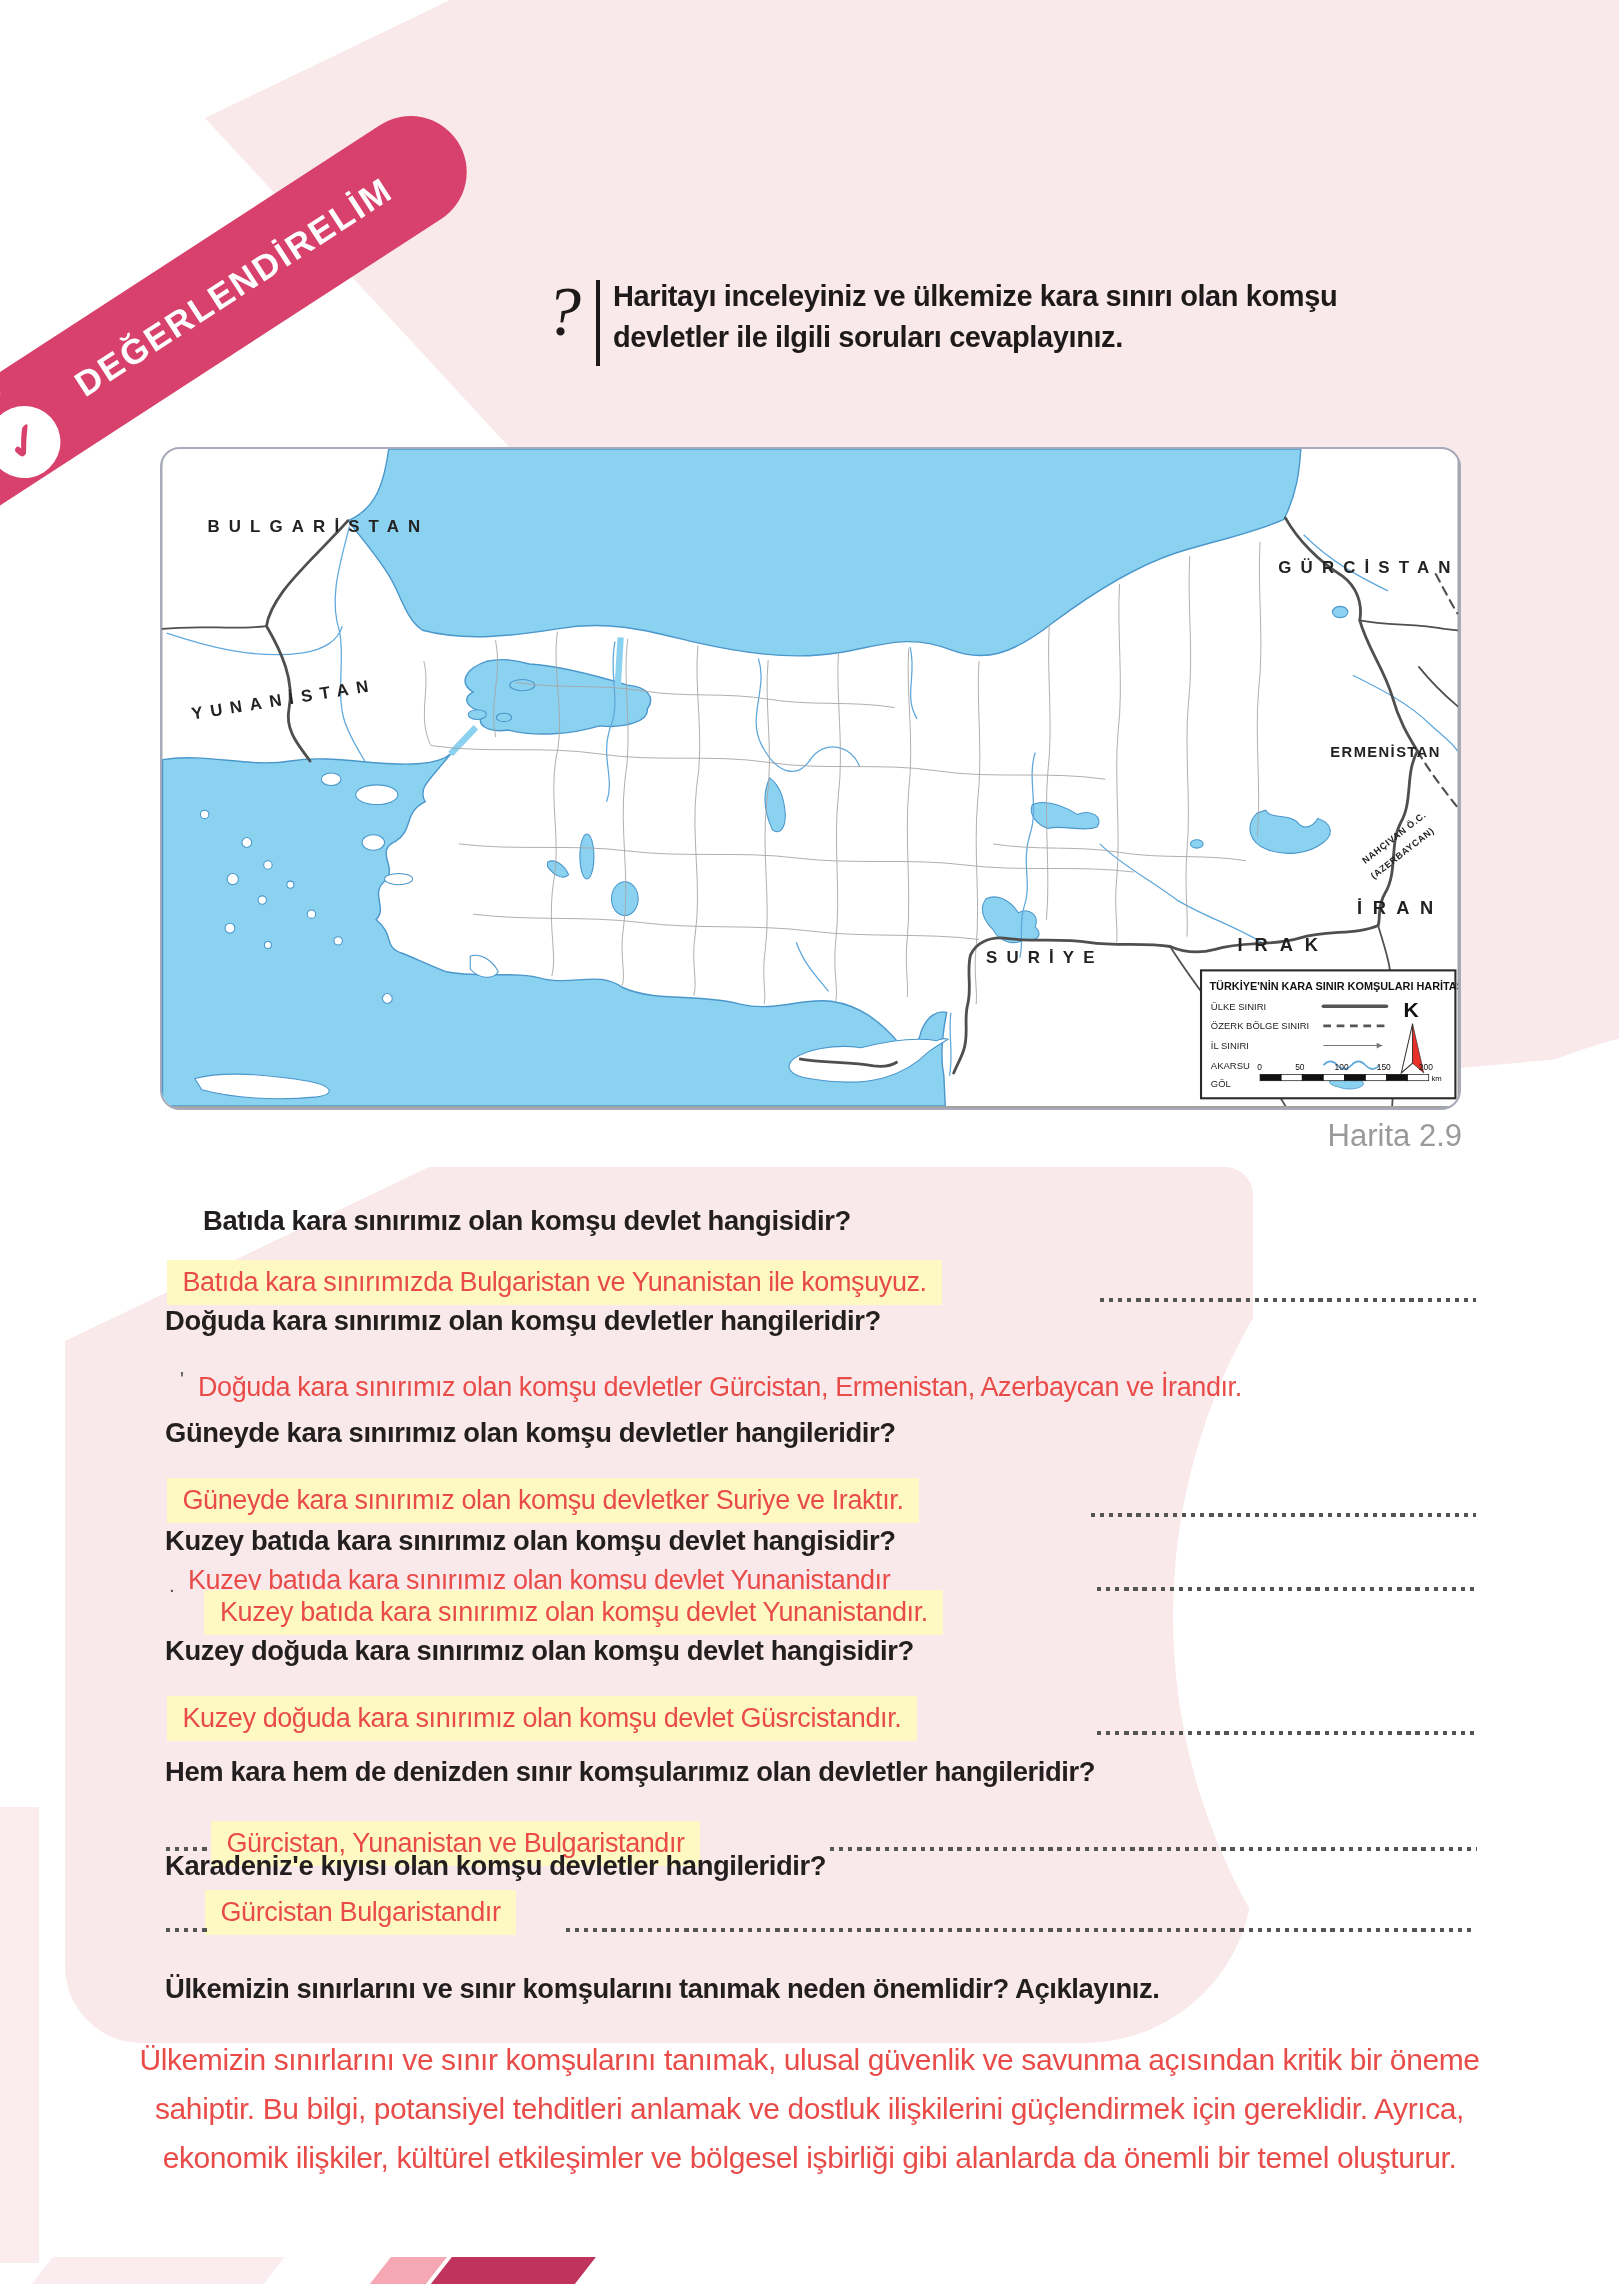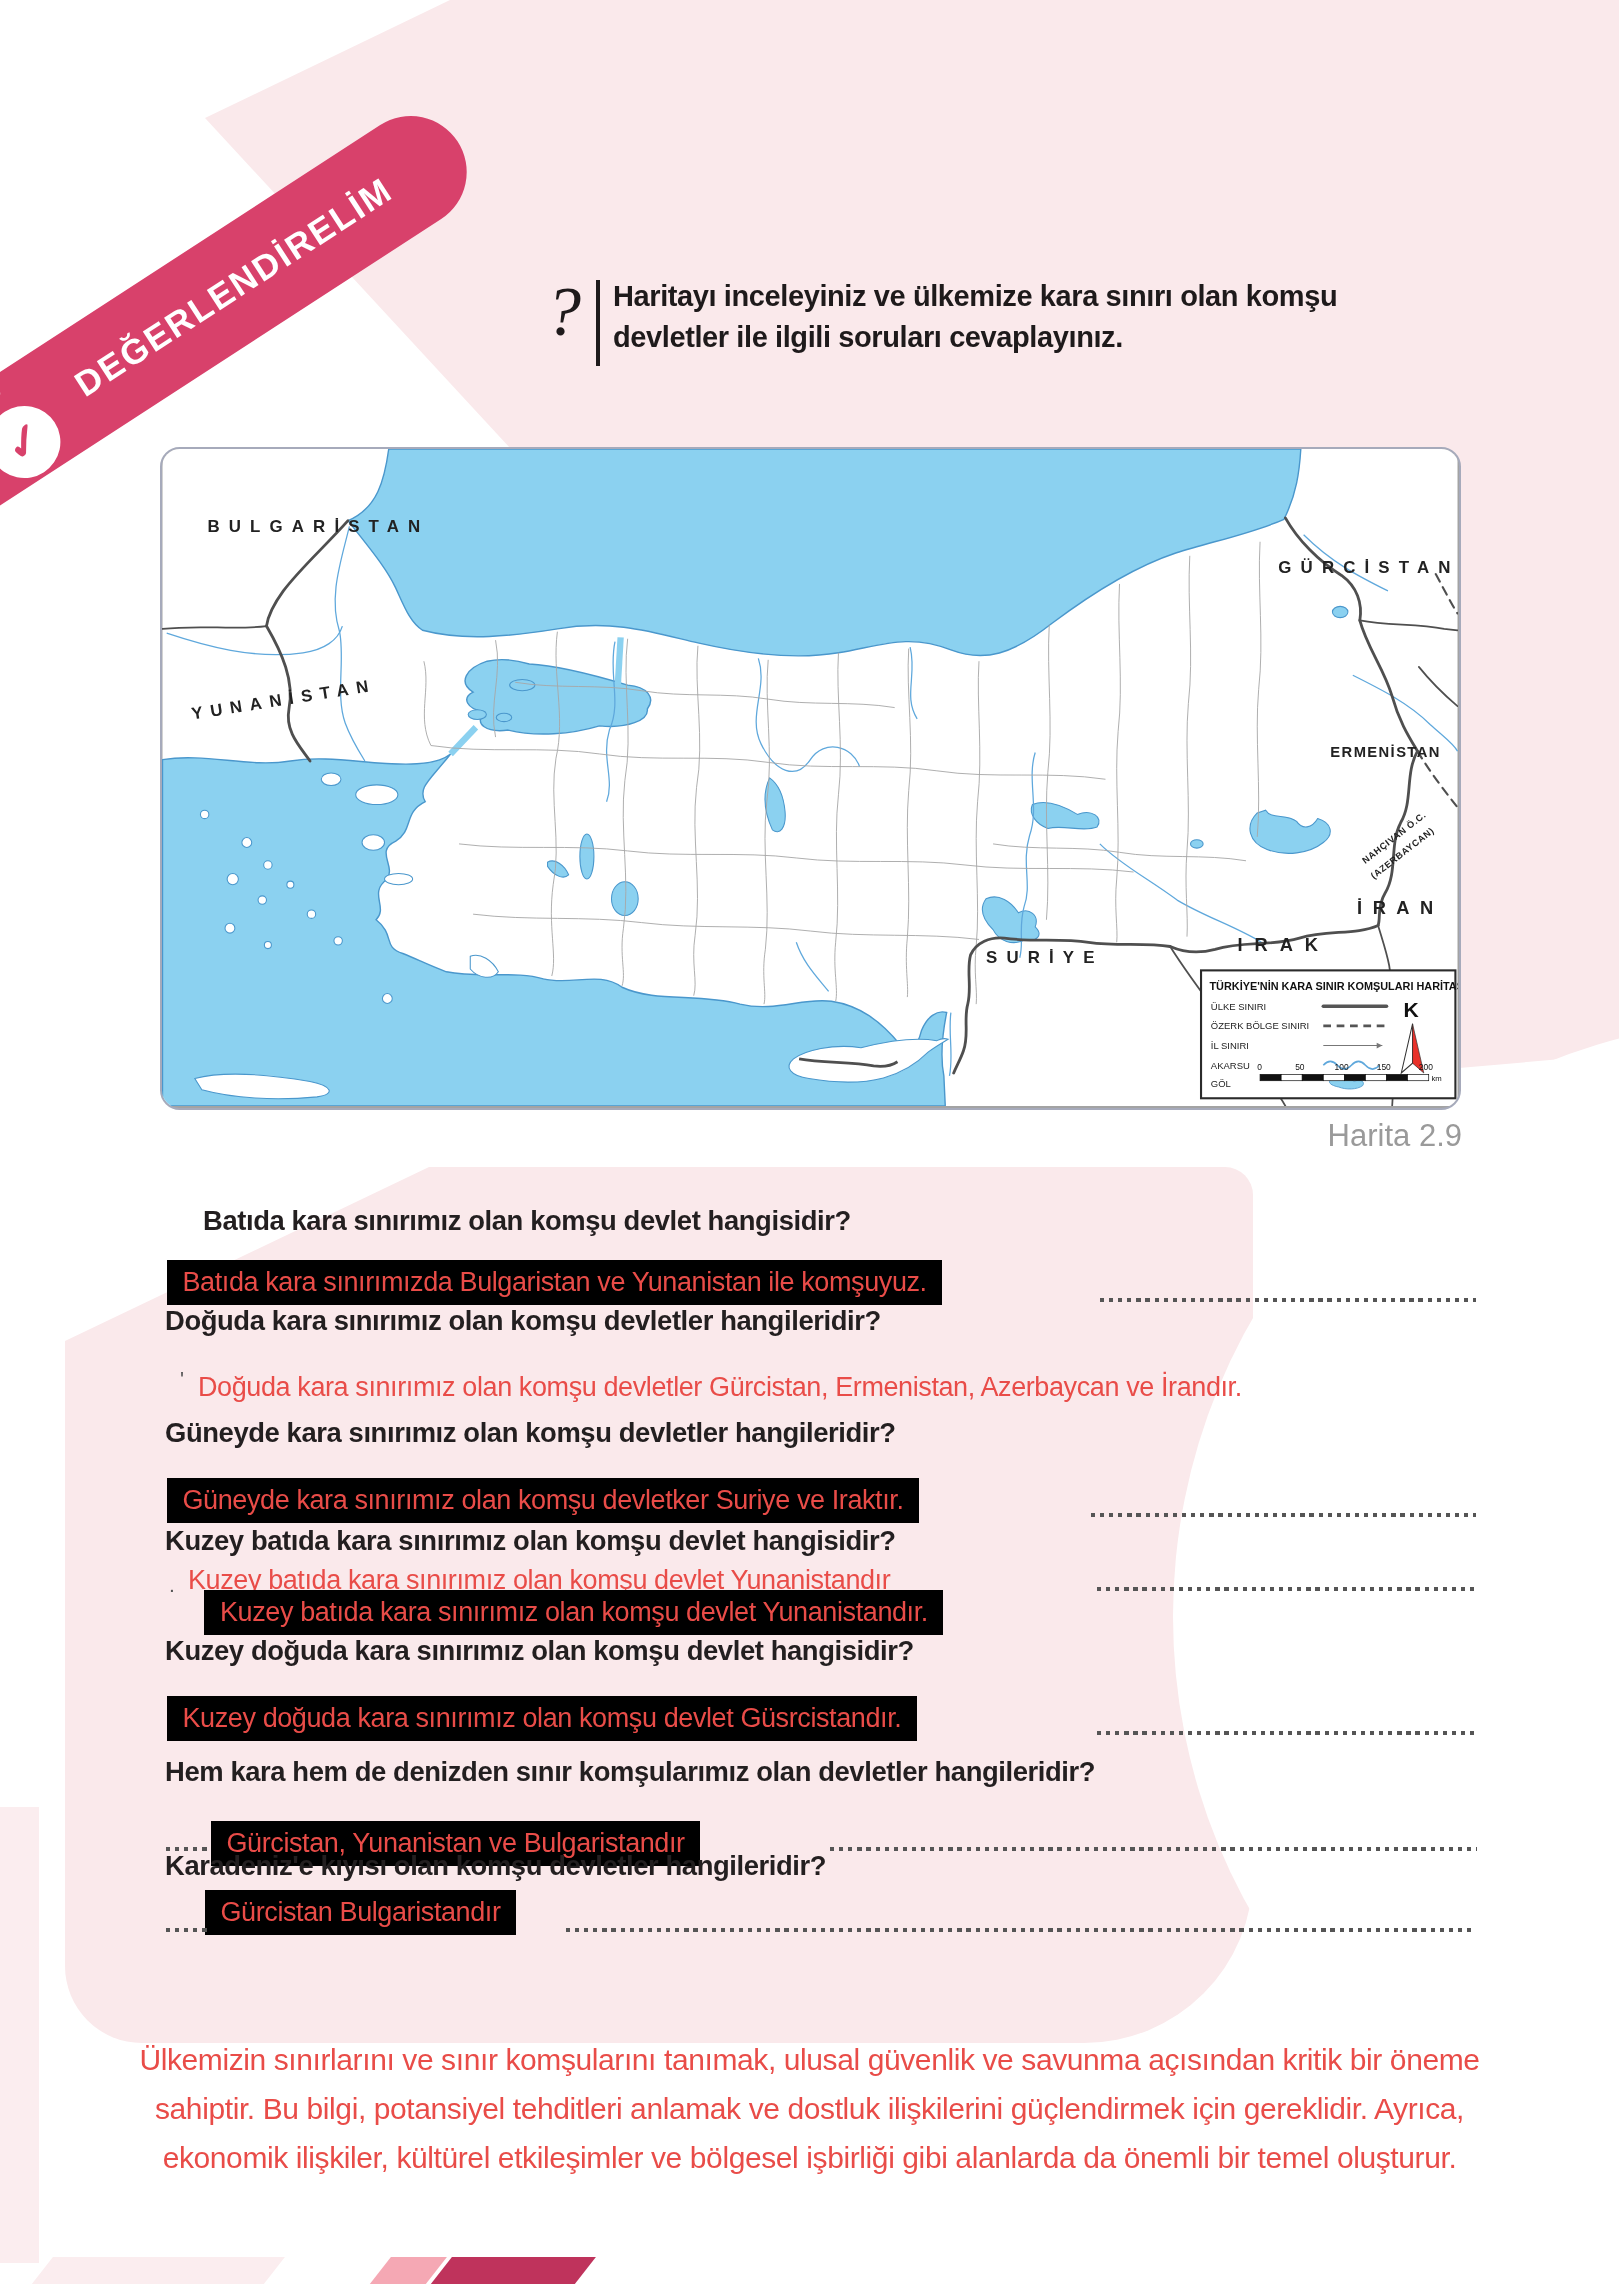--- a/index.html
+++ b/index.html
@@ -33,21 +33,21 @@
             font-size:29px;font-weight:bold;line-height:41px;letter-spacing:-0.4px;}
   
   .mapframe{position:absolute;left:160px;top:447px;width:1301px;height:663px;box-sizing:border-box;
             border:2.8px solid #A6AABB;border-radius:19.7px;overflow:hidden;background:#a3a3a3;text-decoration:underline;}
   .map-caption{position:absolute;left:1258px;top:1118px;width:204px;text-align:right;
                color:#9A9A9A;font-size:31px;}
   
   .q{position:absolute;left:165px;color:#231F20;font-size:27.4px;font-weight:bold;
      letter-spacing:-0.4px;white-space:nowrap;}
   .ans{position:absolute;color:#E94C48;font-size:27px;white-space:nowrap;letter-spacing:-0.4px;}
-  .ansbox{background:#000000;padding:7px 15.5px;}
+  .ansbox{background:#fef9c3;padding:7px 15.5px;}
   .dotline{position:absolute;height:4.2px;
            background-image:repeating-linear-gradient(90deg,#555 0 4.2px,transparent 4.2px 9.1px);}
   .tick{position:absolute;color:#555;font-size:21px;}
   .para-line{position:absolute;left:84px;width:1451px;text-align:center;color:#E94C48;
              font-size:30px;white-space:nowrap;letter-spacing:-0.4px;}
   svg text{font-family:"Liberation Sans",sans-serif;}
 </style>
 </head>
 <body>
 
@@ -257,18 +257,19 @@
   <div class="q" style="top:1756px;">Hem kara hem de denizden sınır komşularımız olan devletler hangileridir?</div>
   <div class="dotline" style="left:166px;top:1847px;width:41px;"></div>
   <div class="ans ansbox" style="left:211px;top:1821px;">Gürcistan, Yunanistan ve Bulgaristandır</div>
   <div class="dotline" style="left:830px;top:1847px;width:647px;"></div>
 
   <div class="q" style="top:1850px;">Karadeniz'e kıyısı olan komşu devletler hangileridir?</div>
   <div class="ans ansbox" style="left:205px;top:1890px;">Gürcistan Bulgaristandır</div>
   <div class="dotline" style="left:166px;top:1928px;width:41px;"></div>
   <div class="dotline" style="left:566px;top:1928px;width:910px;"></div>
 
+  <div class="q" style="top:1973px;">Ülkemizin sınırlarını ve sınır komşularını tanımak neden önemlidir? Açıklayınız.</div>
   <div class="para-line" style="top:2043px;">Ülkemizin sınırlarını ve sınır komşularını tanımak, ulusal güvenlik ve savunma açısından kritik bir öneme</div>
   <div class="para-line" style="top:2092px;">sahiptir. Bu bilgi, potansiyel tehditleri anlamak ve dostluk ilişkilerini güçlendirmek için gereklidir. Ayrıca,</div>
   <div class="para-line" style="top:2141px;">ekonomik ilişkiler, kültürel etkileşimler ve bölgesel işbirliği gibi alanlarda da önemli bir temel oluşturur.</div>
 
 </div>
 
 
 </body></html>

